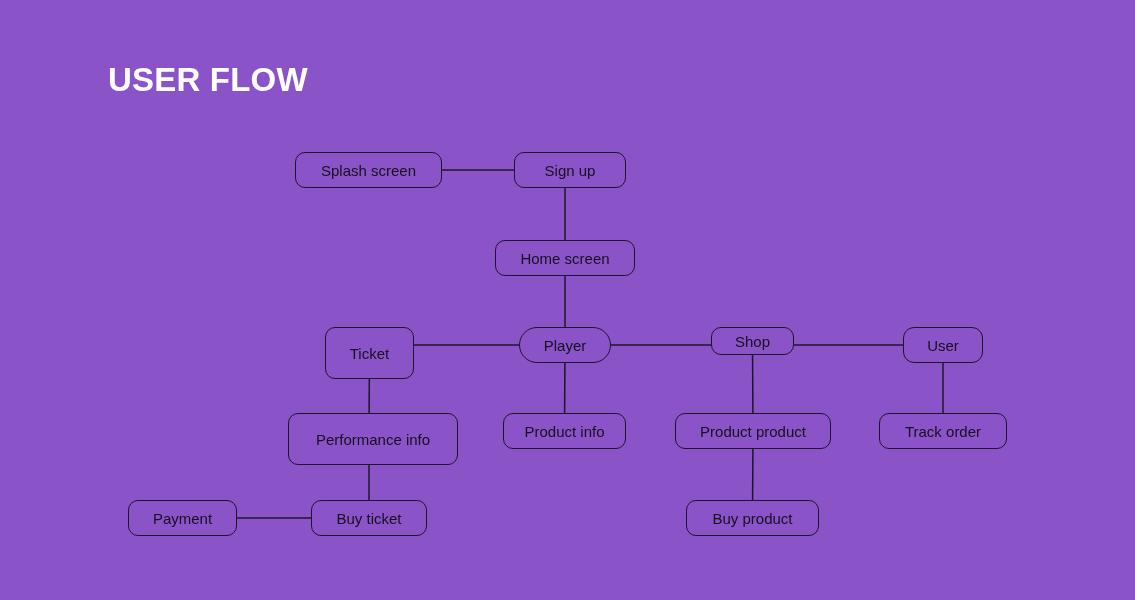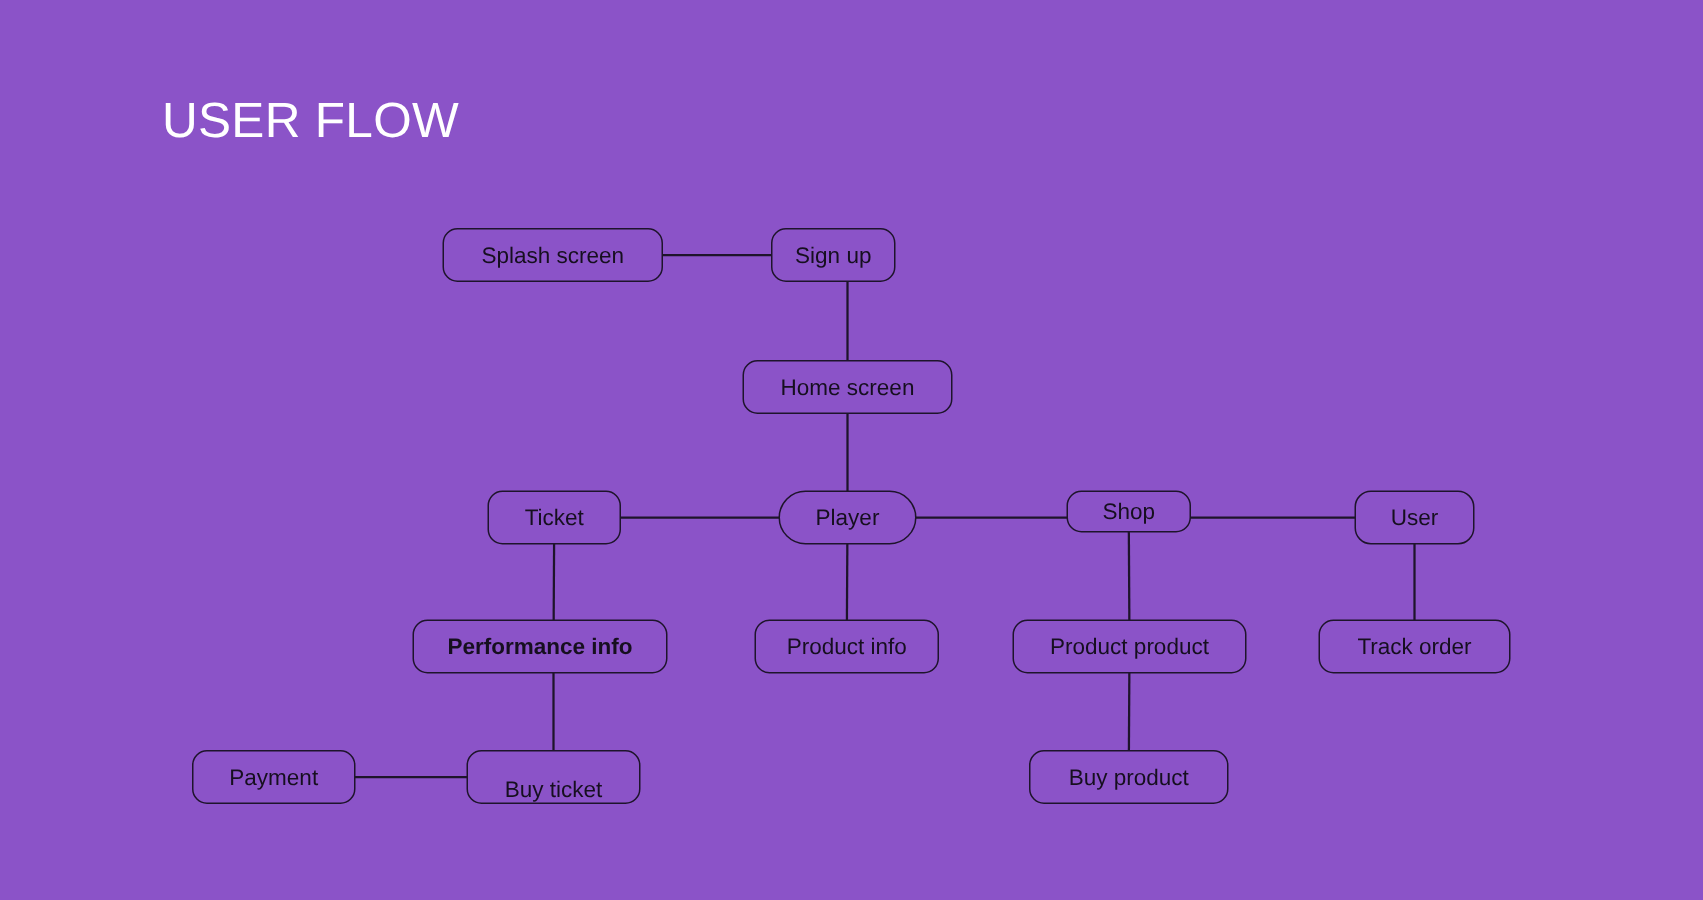--- a/index.html
+++ b/index.html
@@ -15,21 +15,21 @@
     font-family: "Liberation Sans", sans-serif;
     background: var(--bg, #8B53C8);
   }
   .page-title {
     position: absolute;
     left: 108px;
     top: 61px;
     margin: 0;
     font-size: 33px;
     line-height: 38px;
-    font-weight: 400;
+    font-weight: 700;
     letter-spacing: 0.2px;
     color: var(--title-text, #ffffff);
   }
   .edges-layer {
     position: absolute;
     left: 0;
     top: 0;
     width: 100%;
     height: 100%;
     display: block;
@@ -66,53 +66,53 @@
       <line x1="752.5" y1="345" x2="753" y2="431" stroke="#1E142B" stroke-width="1.5"></line>
       <line x1="943" y1="345" x2="943" y2="431" stroke="#1E142B" stroke-width="1.5"></line>
       <line x1="369" y1="431" x2="369" y2="518" stroke="#1E142B" stroke-width="1.5"></line>
       <line x1="753" y1="431" x2="752.5" y2="518" stroke="#1E142B" stroke-width="1.5"></line>
       <line x1="182.5" y1="518" x2="369" y2="518" stroke="#1E142B" stroke-width="1.5"></line>
     </svg>
   <div id="nodes-layer">
       <div class="node" style="left: 295px; top: 152px; width: 147px; height: 36px;">
         <span>Splash screen</span>
       </div>
-      <div class="node" style="left: 514px; top: 152px; width: 83px; height: 36px; text-align: center;">
+      <div class="node" style="left: 514px; top: 152px; width: 112px; height: 36px; text-align: center;">
         <span>Sign up</span>
       </div>
       <div class="node" style="left: 495px; top: 240px; width: 140px; height: 36px;">
         <span>Home screen</span>
       </div>
-      <div class="node" style="left: 325px; top: 327px; width: 89px; height: 36px;">
+      <div class="node" style="left: 325px; top: 327px; width: 89px; height: 52px;">
         <span>Ticket</span>
       </div>
       <div class="node" style="left: 519px; top: 327px; width: 92px; height: 36px; border-radius: 18px;">
         <span>Player</span>
       </div>
       <div class="node" style="left: 711px; top: 327px; width: 83px; height: 28px;">
         <span>Shop</span>
       </div>
       <div class="node" style="left: 903px; top: 327px; width: 80px; height: 36px; border-radius: 11px;">
         <span>User</span>
       </div>
-      <div class="node" style="left: 275px; top: 413px; width: 170px; height: 36px; font-weight: bold;">
+      <div class="node" style="left: 288px; top: 413px; width: 170px; height: 52px;">
         <span>Performance info</span>
       </div>
       <div class="node" style="left: 503px; top: 413px; width: 123px; height: 36px;">
         <span>Product info</span>
       </div>
       <div class="node" style="left: 675px; top: 413px; width: 156px; height: 36px;">
         <span>Product product</span>
       </div>
       <div class="node" style="left: 879px; top: 413px; width: 128px; height: 36px;">
         <span>Track order</span>
       </div>
       <div class="node" style="left: 128px; top: 500px; width: 109px; height: 36px;">
         <span>Payment</span>
       </div>
-      <div class="node" style="left: 311px; top: 500px; width: 116px; height: 36px; align-items: flex-end;">
+      <div class="node" style="left: 311px; top: 500px; width: 116px; height: 36px;">
         <span>Buy ticket</span>
       </div>
       <div class="node" style="left: 686px; top: 500px; width: 133px; height: 36px;">
         <span>Buy product</span>
       </div>
     </div>
 </div>
 
 </body></html>

